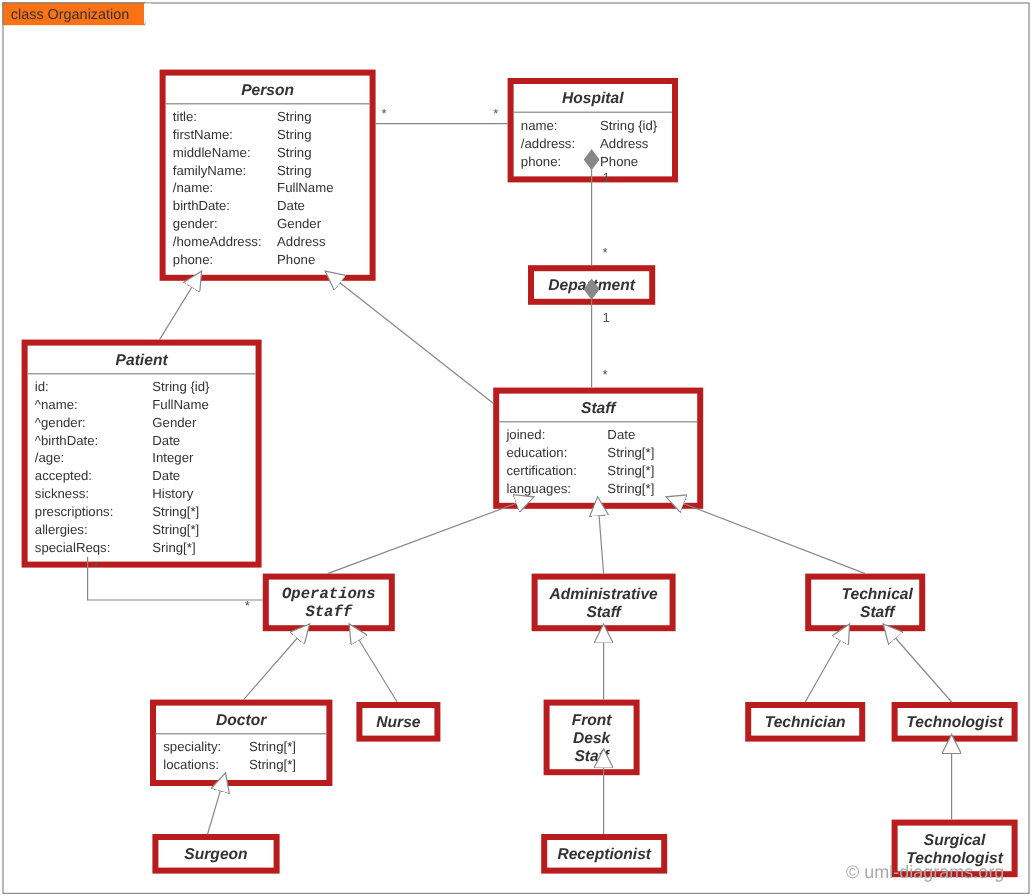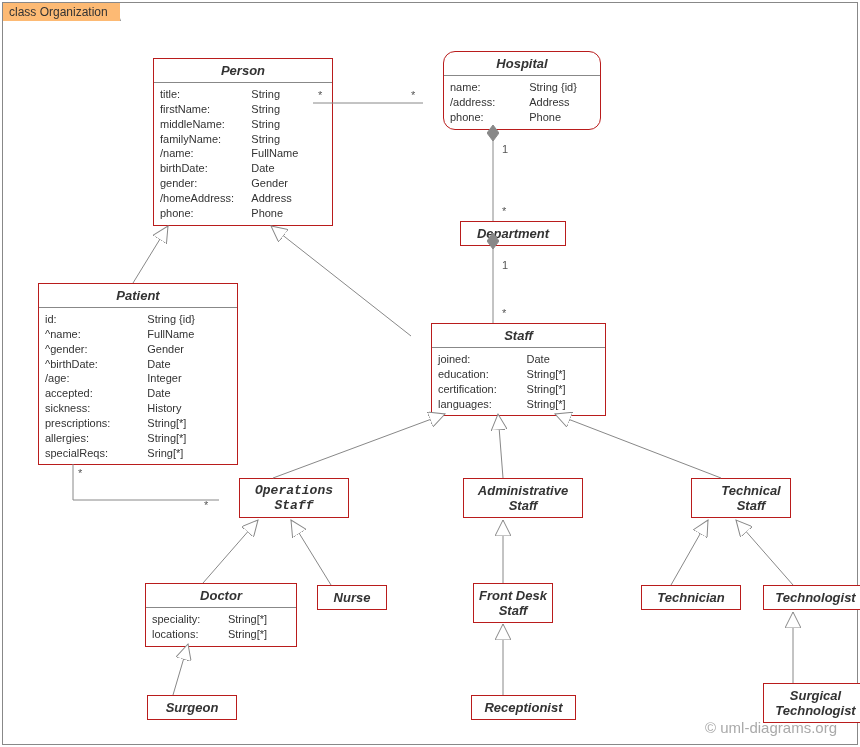--- a/index.html
+++ b/index.html
@@ -17,41 +17,40 @@
     border: 1px solid #888;
     margin: 2px;
     box-sizing: border-box;
   }
   .frame-tab {
     position: absolute;
     top: -1px;
     left: -1px;
     border: 1px solid #888;
     border-bottom: none;
-    background: #fdba74;
+    background: #f97316;
     padding: 2px 12px 2px 6px;
     font-size: 12px;
     z-index: 2;
   }
   .frame-tab::after {
     content: "";
     position: absolute;
     right: -6px;
     top: 0;
     width: 0; height: 0;
     border-top: 0 solid transparent;
     border-left: 6px solid #fff;
     border-bottom: 18px solid transparent;
   }
   .box {
     position: absolute;
-    border: 1px solid #b91c1c;
+    border: 5px solid #b91c1c;
     background: #fff;
     box-sizing: border-box;
-    margin-left: 20px;
   }
   .title {
     text-align: center;
     font-style: italic;
     font-weight: bold;
     padding: 4px 2px;
     border-bottom: 1px solid #888;
     font-size: 13px;
   }
   .title.nb { border-bottom: none; }
@@ -124,21 +123,21 @@
           <span class="k">/homeAddress:</span>
           <span class="v">Address</span>
         </div>
       <div class="row">
           <span class="k">phone:</span>
           <span class="v">Phone</span>
         </div>
     </div>
   </div>
 
-  <div class="box" style="left:420px; top:48px; width:158px;border-radius:12px;">
+  <div class="box" style="left:420px; top:62px; width:142px;">
     <div class="title">Hospital</div>
     <div class="attrs">
       <div class="row">
           <span class="k">name:</span>
           <span class="v">String {id}</span>
         </div>
       <div class="row">
           <span class="k">/address:</span>
           <span class="v">Address</span>
         </div>
@@ -258,21 +257,21 @@
       <span>Front Desk</span><br><span>Staff</span>
     </div>
   </div>
   <div class="box" style="left:618px; top:582px; width:100px;">
     <div class="title nb">Technician</div>
   </div>
   <div class="box" style="left:740px; top:582px; width:105px;">
     <div class="title nb">Technologist</div>
   </div>
 
-  <div class="box" style="left:124px; top:692px; width:90px;">
+  <div class="box" style="left:124px; top:692px; width:106px;">
     <div class="title nb">Surgeon</div>
   </div>
   <div class="box" style="left:448px; top:692px; width:105px;">
     <div class="title nb">Receptionist</div>
   </div>
   <div class="box" style="left:740px; top:680px; width:105px;">
     <div class="title nb">
       <span>Surgical</span><br><span>Technologist</span>
     </div>
   </div>

